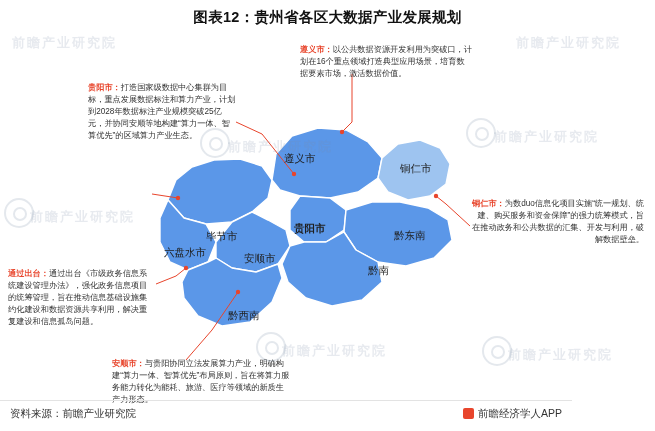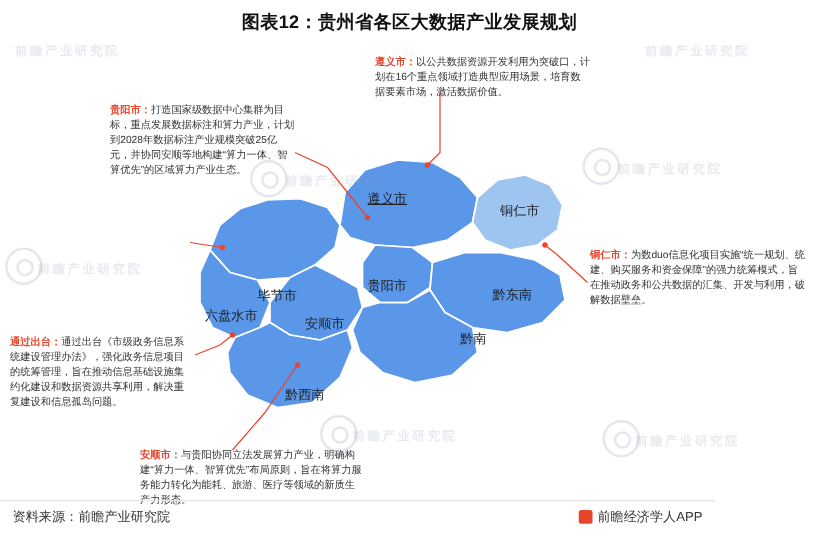--- a/index.html
+++ b/index.html
@@ -54,39 +54,39 @@
   }
   .callout .head {
     color: #e8452c;
     font-weight: bold;
   }
   .callout .body { display: inline; }
 
   .c-zunyi   { top: 14px;  left: 300px; width: 172px; }
   .c-guiyang { top: 52px;  left: 88px;  width: 150px; }
   .c-bijie   { top: 132px; left: 12px;  width: 140px; }
-  .c-tongren { top: 168px; left: 472px; width: 172px; }
+  .c-tongren { top: 168px; left: 472px; width: 172px; text-align: right; }
   .c-liupan  { top: 238px; left: 8px;   width: 146px; }
   .c-anshun  { top: 328px; left: 112px; width: 180px; }
 
   
   .city-label {
     position: absolute;
     font-size: 10.5px;
     color: #1f1f1f;
     font-weight: normal;
     white-space: nowrap;
   }
-  .city-label.bold { font-weight: normal; }
+  .city-label.bold { font-weight: bold; }
 
   
   .wm {
     position: absolute;
     color: rgba(120,140,165,0.18);
-    font-size: 10px;
+    font-size: 13px;
     font-weight: bold;
     letter-spacing: 2px;
     pointer-events: none;
     white-space: nowrap;
     text-align: right;
   }
   .wm-ring {
     position: absolute;
     width: 26px; height: 26px;
     border: 2px solid rgba(120,140,165,0.20);
@@ -178,21 +178,21 @@
       <g fill="#e8452c">
         <circle cx="342" cy="102" r="2.2"></circle>
         <circle cx="294" cy="144" r="2.2"></circle>
         <circle cx="178" cy="168" r="2.2"></circle>
         <circle cx="436" cy="166" r="2.2"></circle>
         <circle cx="186" cy="238" r="2.2"></circle>
         <circle cx="238" cy="262" r="2.2"></circle>
       </g>
     </svg>
 
-    <div class="city-label" style="left:294px; top:122px;text-decoration:underline;">遵义市</div>
+    <div class="city-label" style="left:284px; top:122px;">遵义市</div>
     <div class="city-label" style="left:400px; top:132px;">铜仁市</div>
     <div class="city-label" style="left:206px; top:172px;margin-top:28px;">毕节市</div>
     <div class="city-label bold" style="left:294px; top:192px;">贵阳市</div>
     <div class="city-label" style="left:394px; top:199px;">黔东南</div>
     <div class="city-label" style="left:164px; top:216px;">六盘水市</div>
     <div class="city-label" style="left:244px; top:222px;">安顺市</div>
     <div class="city-label" style="left:352px; top:234px;padding-left:16px;">黔南</div>
     <div class="city-label" style="left:228px; top:279px;font-family:Liberation Serif, serif;">黔西南</div>
 
     <div class="callout c-zunyi">

